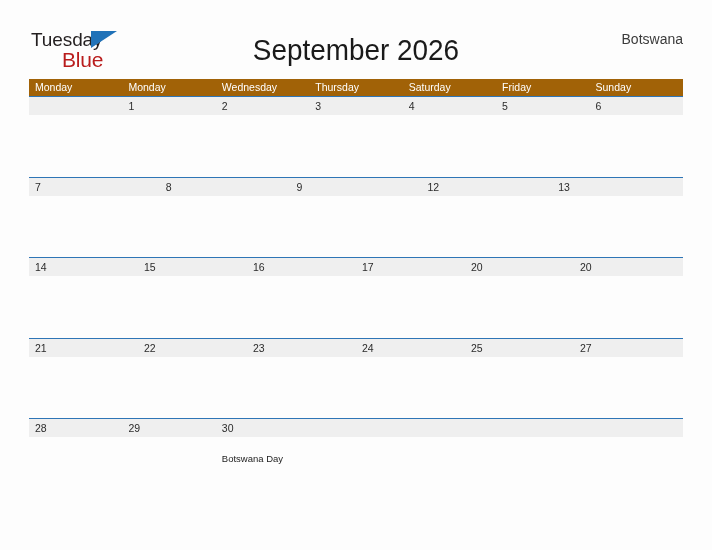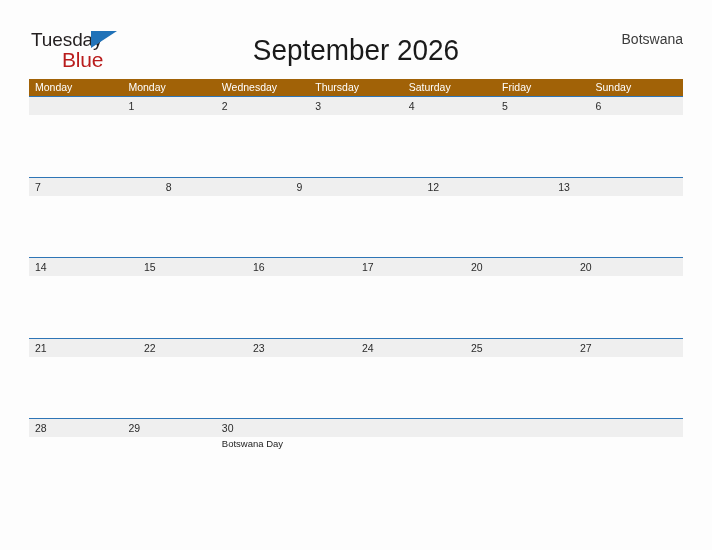--- a/index.html
+++ b/index.html
@@ -160,21 +160,21 @@
     line-height: 15px;
     font-family: "Liberation Sans", sans-serif;
     display: block;
     height: 15px;
   }
   .day-event {
     display: block;
     font-size: 9.5px;
     color: #1d1d1d;
     line-height: 13px;
-    margin-top: 1px;
+    margin-top: 16px;
     font-family: "Liberation Sans", sans-serif;
     white-space: nowrap;
   }
   .day-cell.empty .day-num {
     visibility: hidden;
   }
 </style>
 </head>
 <body>
 

